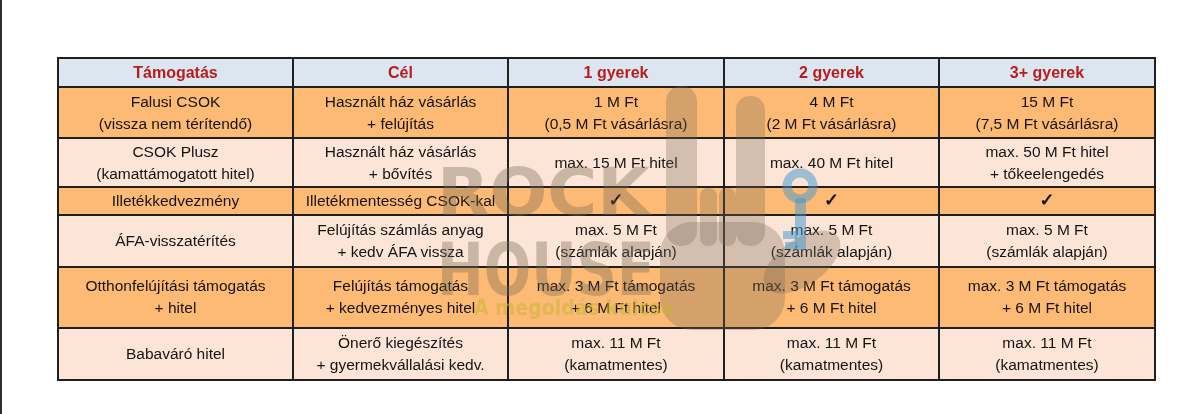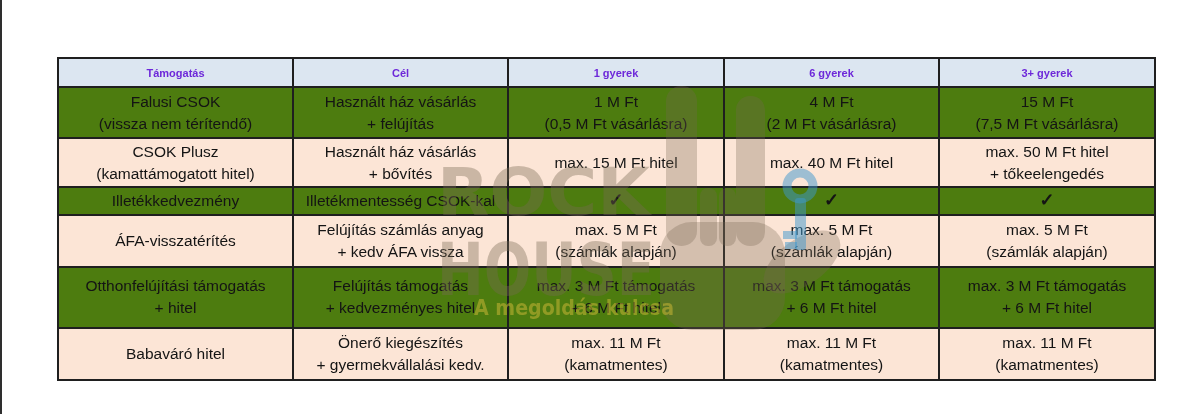--- a/index.html
+++ b/index.html
@@ -10,24 +10,24 @@
   .edge-line{position:absolute;left:0;top:0;width:2px;height:414px;background:#2e2e2e;}
   .tbl{
     position:absolute;left:57px;top:57px;width:1097px;
     border-collapse:collapse;table-layout:fixed;
   }
   .tbl th,.tbl td{
     border:2px solid #1f1f1f;text-align:center;vertical-align:middle;
     padding:0 4px;overflow:hidden;
   }
   .tbl th{
-    background:#dce6f1;font-weight:bold;font-size:11px;color:#6d28d9;
+    background:#dce6f1;font-weight:bold;font-size:16px;color:#b91c1c;
   }
   .tbl td{font-size:15.5px;color:#141414;line-height:1.42;}
-  tr.yellow td{background:#4d7c0f;}
+  tr.yellow td{background:#fdba74;}
   tr.peach td{background:#fce5d6;}
   thead tr{height:29px;}
   tbody tr:nth-child(1){height:51px;}
   tbody tr:nth-child(2){height:49px;border-radius:17px;}
   tbody tr:nth-child(3){height:19px;}
   tbody tr:nth-child(4){height:52px;}
   tbody tr:nth-child(5){height:61px;}
   tbody tr:nth-child(6){height:52px;}
   .ln{display:block;}
   .check{font-weight:bold;font-size:18px;}
@@ -46,21 +46,21 @@
       <col class="c1">
       <col class="c2">
       <col class="c3">
       <col class="c4">
   </colgroup>
   <thead>
     <tr>
       <th>Támogatás</th>
       <th>Cél</th>
       <th>1 gyerek</th>
-      <th>6 gyerek</th>
+      <th>2 gyerek</th>
       <th>3+ gyerek</th>
     </tr>
   </thead>
   <tbody>
     <tr class="yellow">
       <td>
         <span class="ln">Falusi CSOK</span>
         <span class="ln">(vissza nem térítendő)</span>
       </td>
       <td>

